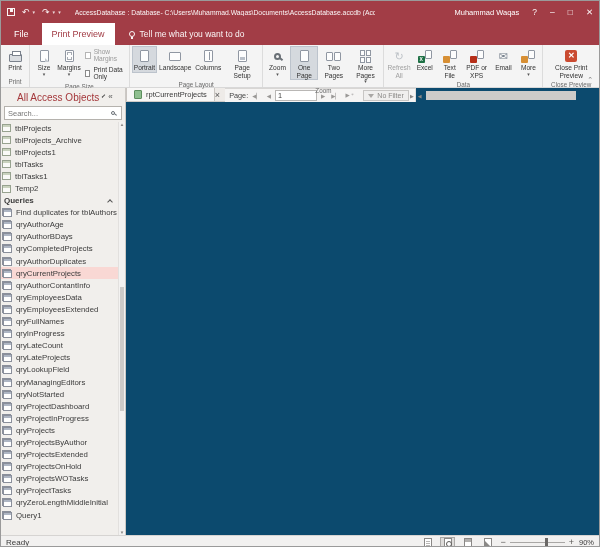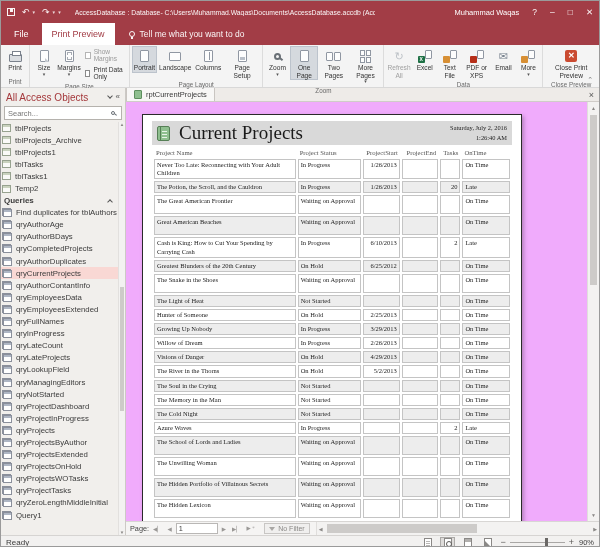--- a/index.html
+++ b/index.html
@@ -57,42 +57,42 @@
   .stack .pg{ position:absolute; right:0; top:0; }
   .badge{ position:absolute; left:0; bottom:0; width:7px; height:7px; font-size:5px; font-weight:bold; color:#fff; text-align:center; line-height:7px; border-radius:1px; }
   .bg-green{ background:#1E7145; } .bg-red{ background:#B62F19; } .bg-orange{ background:#D78F34; }
   .glyph{ font-size:11px; color:#77828E; line-height:1; }
   .x-red{ width:12px; height:12px; background:#CA4B31; border-radius:2px; color:#fff; font-size:8px; line-height:12px; text-align:center; font-weight:bold; }
   .rib-collapse{ position:absolute; right:6px; bottom:3px; font-size:7px; color:#777; }
   
   .main{ height:447px; display:flex; }
   
   .navpane{ width:125px; background:#F1EFEC; border-right:1px solid #CCC9C5; display:flex; flex-direction:column; position:relative; }
-  .np-head{ height:18px; display:flex; align-items:center; padding:0 5px; gap:4px; }
+  .np-head{ height:18px; display:flex; align-items:center; padding:0 16px; gap:4px; }
   .np-title{ color:#A4373A; font-size:10px; white-space:nowrap; flex:1; }
   .np-icbtn{ color:#555; font-size:8px; line-height:1; }
   .chvd{ width:4px; height:4px; border-right:1px solid #555; border-bottom:1px solid #555; transform:rotate(45deg); margin-top:-2px; }
   .np-search{ height:14px; margin:0 3px 2px; background:#fff; border:1px solid #B5B2AD; display:flex; align-items:center; padding:0 3px; }
   .np-search-text{ font-size:7.5px; color:#777; flex:1; }
   .mag.tiny{ width:4px; height:4px; border-width:1.2px; margin-right:3px; }
   .mag.tiny::after{ width:3px; height:1.2px; right:-3px; bottom:-1px; }
   .np-list{ flex:1; overflow:hidden; padding-right:7px; }
   .np-item{ height:12.1px; display:flex; align-items:center; gap:4px; padding-left:1px; font-size:7.8px; color:#3b3b3b; white-space:nowrap; }
   .np-item.sel{ background:#F9D8D4; }
   .np-group{ height:12.1px; display:flex; align-items:center; font-size:8px; font-weight:bold; color:#3b3b3b; padding:0 6px 0 3px; }
   .np-group .chvu{ margin-left:auto; width:4px; height:4px; border-left:1px solid #555; border-top:1px solid #555; transform:rotate(45deg); margin-top:2px; }
   .ic-table{ width:9px; height:8px; flex:0 0 9px; border:1px solid #97A28F; background:linear-gradient(180deg,#C9D2BE 0 2.5px,#FAFAF8 2.5px); }
   .ic-query{ position:relative; width:10px; height:9px; flex:0 0 10px; }
   .ic-query::before,.ic-query::after{ content:''; position:absolute; width:7px; height:6px; border:1px solid #8A8F9B; background:linear-gradient(180deg,#AEB6C4 0 2px,#fff 2px); }
   .ic-query::before{ left:0; top:0; } .ic-query::after{ right:0; bottom:0; }
   .np-scroll{ position:absolute; right:0; top:34px; bottom:0; width:7px; background:#F3F2F1; border-left:1px solid #E2E0DE; font-size:4.5px; color:#8a8886; display:flex; flex-direction:column; align-items:center; }
   .np-thumb{ position:absolute; left:1px; right:1px; top:40%; height:30%; background:#CDCBC9; }
   .np-scroll .sbot{ margin-top:auto; }
   
-  .docarea{ flex:1; display:flex; flex-direction:column; background:#f0abfc; min-width:0; }
+  .docarea{ flex:1; display:flex; flex-direction:row; background:#0c4a6e; min-width:0; }
   .doctabs{ height:14px; background:#EEEBE8; border-bottom:1px solid #D0CCC8; display:flex; align-items:stretch; }
   .doctab{ display:flex; align-items:center; gap:4px; padding:0 7px; background:#F8F7F6; border-right:1px solid #C9C5C1; border-left:1px solid #C9C5C1; font-size:7.5px; color:#3b3b3b; }
   .rpt-ic{ width:8px; height:9px; background:#8FBF8F; border:1px solid #5E8F5E; border-radius:1px; }
   .doctab-close{ margin-left:auto; padding-right:5px; font-size:9px; color:#555; display:flex; align-items:center; }
   .preview{ height:419px; position:relative; overflow:hidden; }
   .page{ position:absolute; left:16px; top:12px; width:380px; height:620px; background:#fff; border:1px solid #2a2a2a; box-shadow:2px 2px 4px rgba(0,0,0,.25); padding:6px 9px; }
   .rpt-head{ height:24px; background:#D9D9D9; display:flex; align-items:center; padding:0 5px; position:relative; }
   .rpt-logo{ width:13px; height:15px; background:#8FBF8F; border:1px solid #567F56; border-radius:2px; position:relative; }
   .rpt-logo::before{ content:''; position:absolute; left:2px; top:0; bottom:0; width:1px; background:#567F56; }
   .rpt-logo::after{ content:''; position:absolute; left:4px; right:2px; top:4px; height:7px; background:repeating-linear-gradient(#E8F2E8 0 1px, transparent 1px 3px); }

